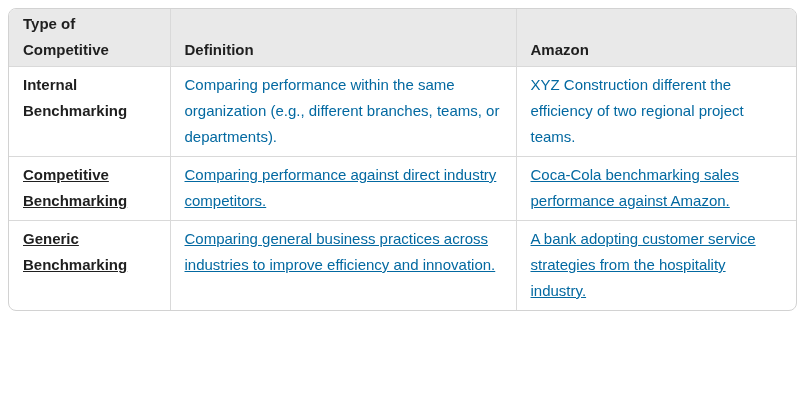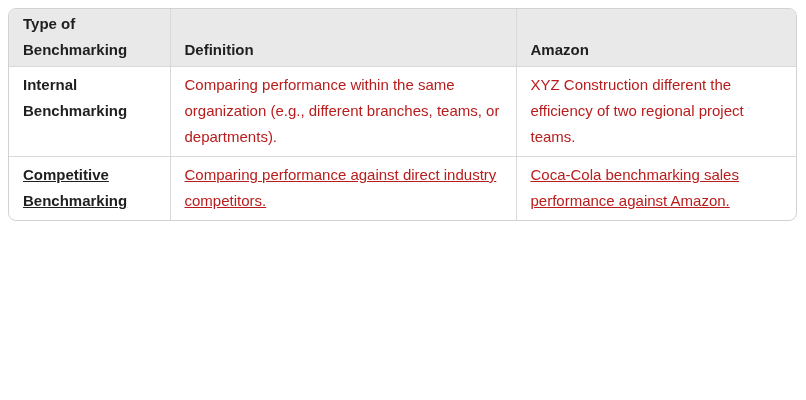--- a/index.html
+++ b/index.html
@@ -34,21 +34,21 @@
   th {
     background: #e9e9e9;
     color: #1f1f1f;
     font-weight: bold;
     text-align: left;
     vertical-align: bottom;
     padding: 2px 14px 3px 14px;
     border-bottom: 1px solid #d9d9d9;
   }
   td {
-    color: #b91c1c;
+    color: #0369a1;
     font-weight: normal;
     text-align: left;
     vertical-align: top;
     padding: 5px 14px 6px 14px;
   }
   tbody tr + tr td { border-top: 1px solid #d9d9d9; text-decoration: underline; }
   th + th, td + td { border-left: 1px solid #d9d9d9; }
   td.cell-type {
     color: #1f1f1f;
     font-weight: bold;
@@ -60,31 +60,36 @@
 
 <div class="table-wrap">
   <table class="bench-table">
     <colgroup>
       <col class="col-type">
       <col class="col-definition">
       <col class="col-example">
     </colgroup>
     <thead>
       <tr>
-        <th>Type of Benchmarking</th>
+        <th>Type of Competitive</th>
         <th>Definition</th>
         <th>Amazon</th>
       </tr>
     </thead>
     <tbody>
       <tr>
         <td class="cell-type">Internal Benchmarking</td>
         <td class="cell-definition">Comparing performance within the same organization (e.g., different branches, teams, or departments).</td>
         <td class="cell-example">XYZ Construction different the efficiency of two regional project teams.</td>
       </tr>
       <tr>
         <td class="cell-type">Competitive Benchmarking</td>
         <td class="cell-definition">Comparing performance against direct industry competitors.</td>
         <td class="cell-example">Coca-Cola benchmarking sales performance against Amazon.</td>
       </tr>
+      <tr>
+        <td class="cell-type">Generic Benchmarking</td>
+        <td class="cell-definition">Comparing general business practices across industries to improve efficiency and innovation.</td>
+        <td class="cell-example">A bank adopting customer service strategies from the hospitality industry.</td>
+      </tr>
     </tbody>
   </table>
 </div>
 
 </body></html>

